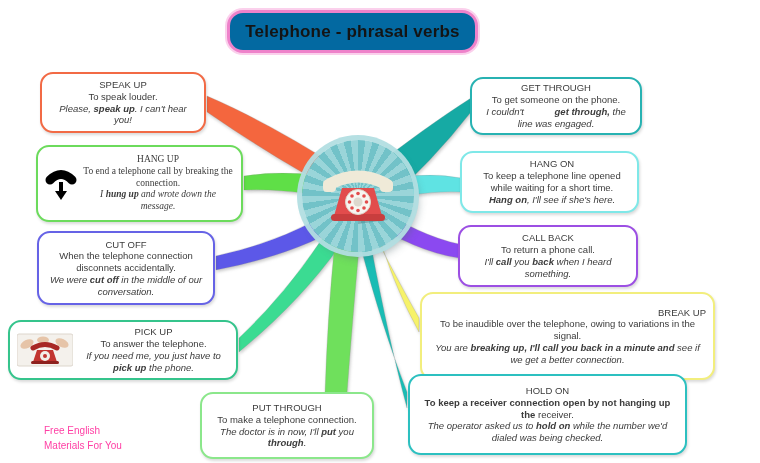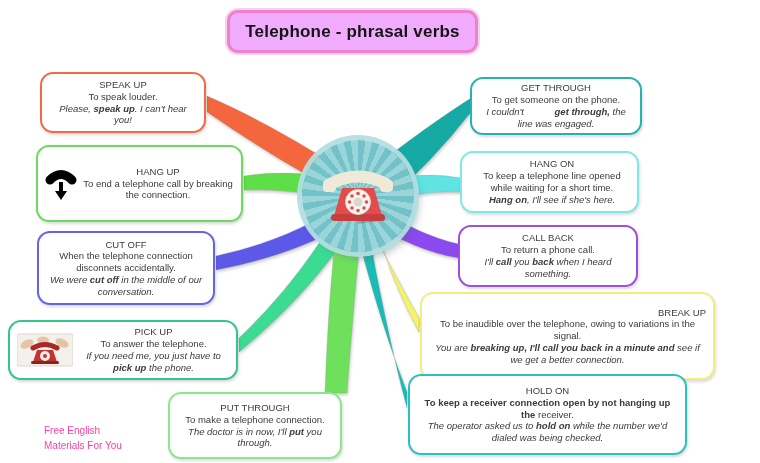--- a/index.html
+++ b/index.html
@@ -27,21 +27,21 @@
   .n-cutoff{left:37px;top:231px;width:178px;height:74px;text-align:center;}
   .n-pickup{left:8px;top:320px;width:230px;height:60px;}
   .n-putthrough{left:168px;top:392px;width:174px;height:67px;}
   .n-getthrough{left:470px;top:77px;width:172px;height:58px;}
   .n-hangon{left:460px;top:151px;width:179px;height:62px;padding-left:12px;}
   .n-callback{left:458px;top:225px;width:180px;height:62px;}
   .n-breakup{left:420px;top:292px;width:295px;height:88px;align-items:flex-end;}
   .n-holdon{left:408px;top:374px;width:279px;height:81px;}
   
   .title{position:absolute;left:227px;top:10px;width:251px;height:43px;box-sizing:border-box;
-         background:#f0abfc;border:3px solid #EE82CA;border-radius:11px;
+         background:#0369a1;border:3px solid #EE82CA;border-radius:16px;
          box-shadow:0 0 0 2px #fbd0ec;display:flex;align-items:center;justify-content:center;
          font-weight:bold;font-size:17px;color:#141414;z-index:4;letter-spacing:.2px;}
   
   .credit{position:absolute;left:44px;top:423px;width:140px;
           font-weight:normal;font-size:10px;line-height:1.5;color:#FF3FA4;z-index:4;}
   .media-box{flex:0 0 auto;display:flex;align-items:center;justify-content:center;}
 </style>
 </head>
 <body>
 
@@ -84,31 +84,32 @@
   </div>
 
   <div class="title">Telephone - phrasal verbs</div>
 
   <div class="node n-speakup" style="border-color: rgb(242, 106, 69);">
     <div class="term">SPEAK UP</div>
     <div class="def"><span>To speak louder.</span></div>
     <div class="ex"><span>Please, </span><span style="font-weight: bold;">speak up</span><span>. I can't hear you!</span></div>
   </div>
 
-  <div class="node n-hangup has-media" style="border-color: rgb(108, 219, 92);">
+  <div class="node n-hangup has-media" style="border-color: rgb(108, 219, 92); font-family: Liberation Serif, serif;">
     <div class="media-box">
       <svg width="32" height="36" viewBox="0 0 32 36">
         <path d="M5,14 Q16,3 27,14" stroke="#000" stroke-width="9" fill="none" stroke-linecap="round"></path>
         <line x1="16" y1="16" x2="16" y2="27" stroke="#000" stroke-width="4"></line>
         <polygon points="10,25 22,25 16,34" fill="#000"></polygon>
       </svg>
     </div>
     <div class="txt">
       <div class="term">HANG UP</div>
       <div class="def"><span>To end a telephone call by breaking the connection.</span></div>
+      <div class="ex"><span>I </span><span style="font-weight: bold;">hung up</span><span> and wrote down the message.</span></div>
     </div>
   </div>
 
   <div class="node n-cutoff" style="border-color: rgb(102, 99, 230);">
     <div class="term">CUT OFF</div>
     <div class="def"><span>When the telephone connection disconnets accidentally.</span></div>
     <div class="ex"><span>We were </span><span style="font-weight: bold;">cut off</span><span> in the middle of our conversation.</span></div>
   </div>
 
   <div class="node n-pickup has-media" style="border-color: rgb(53, 196, 140);">
@@ -127,24 +128,24 @@
         <rect x="14" y="29" width="28" height="3" rx="1.5" fill="#8E211E"></rect>
       </svg>
     </div>
     <div class="txt">
       <div class="term">PICK UP</div>
       <div class="def"><span>To answer the telephone.</span></div>
       <div class="ex"><span>If you need me, you just have to </span><span style="font-weight: bold;">pick up</span><span> the phone.</span></div>
     </div>
   </div>
 
-  <div class="node n-putthrough" style="border-color: rgb(139, 231, 139);">
+  <div class="node n-putthrough" style="border-color: rgb(139, 231, 139); margin-left: 32px;">
     <div class="term">PUT THROUGH</div>
     <div class="def"><span>To make a telephone connection.</span></div>
-    <div class="ex"><span>The doctor is in now, I'll </span><span style="font-weight: bold;">put</span><span> you </span><span style="font-weight: normal;">through</span><span>.</span></div>
+    <div class="ex"><span>The doctor is in now, I'll </span><span style="font-weight: bold;">put</span><span> you </span><span style="font-weight: bold;">through</span><span>.</span></div>
   </div>
 
   <div class="node n-getthrough" style="border-color: rgb(39, 178, 178);">
     <div class="term">GET THROUGH</div>
     <div class="def"><span>To get someone on the phone.</span></div>
     <div class="ex"><span>I couldn't </span><span style="font-weight: bold; margin-left: 28px;">get through,</span><span> the line was engaged.</span></div>
   </div>
 
   <div class="node n-hangon" style="border-color: rgb(127, 232, 232);">
     <div class="term">HANG ON</div>

